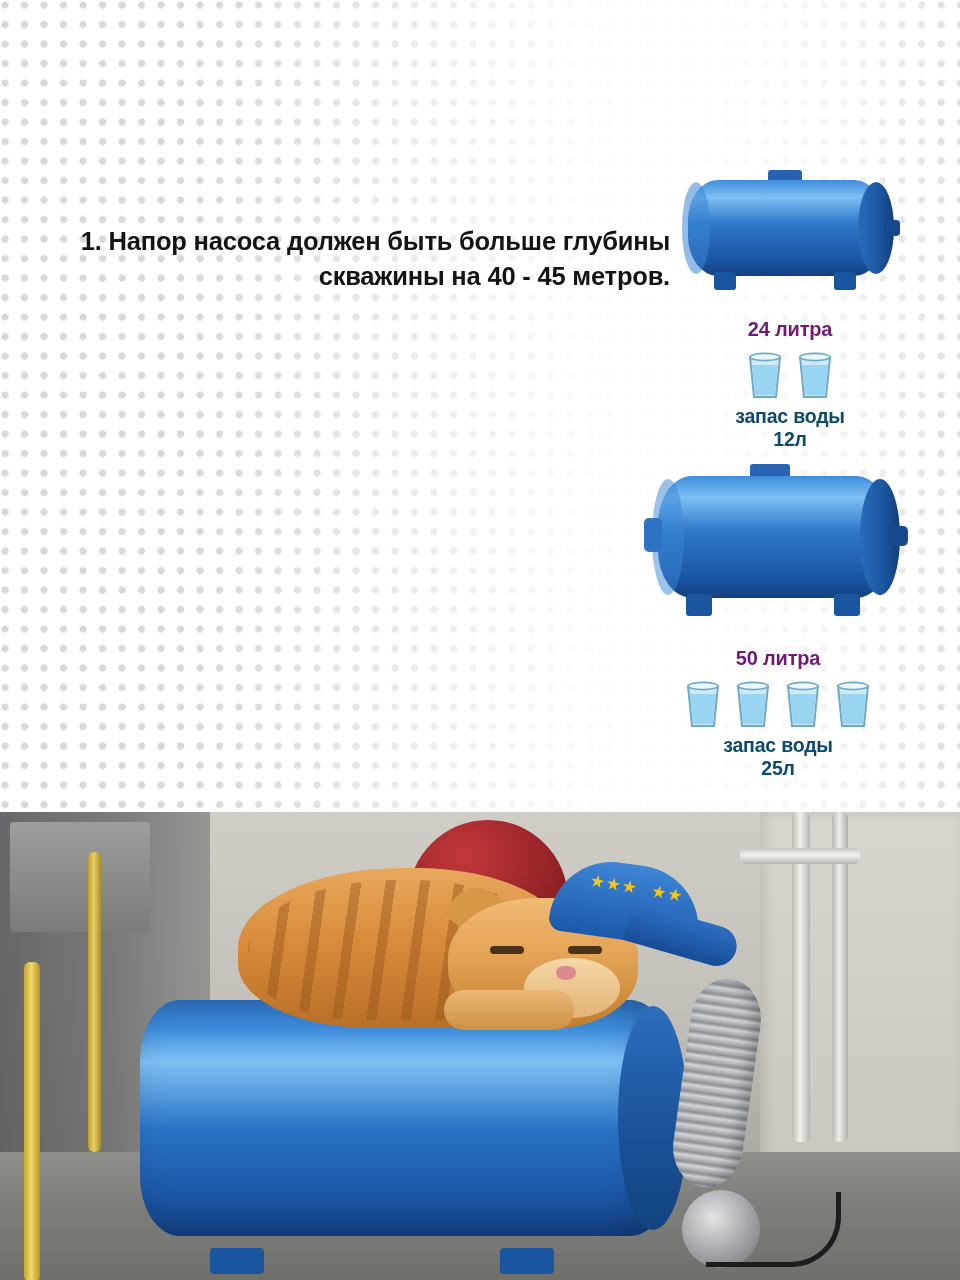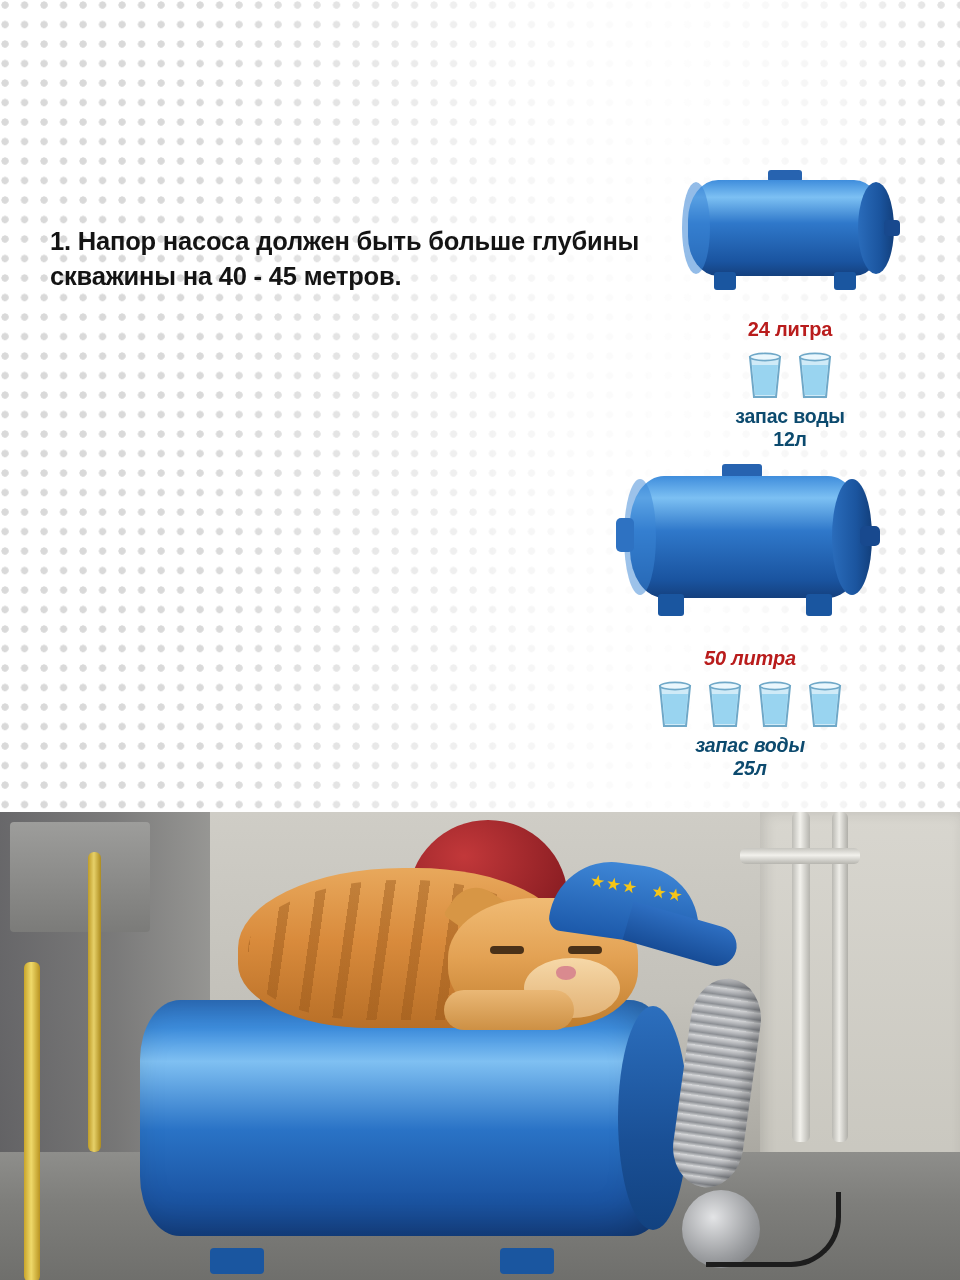--- a/index.html
+++ b/index.html
@@ -53,36 +53,36 @@
 
   
   .tip {
     position: absolute;
     color: #141414;
     font-size: 25.5px;
     font-weight: bold;
     line-height: 1.38;
     letter-spacing: -0.2px;
   }
-  #tip-1 { left: 50px; top: 224px; width: 620px; }
+  #tip-1 { left: 50px; top: 224px; width: 620px; text-align: right; }
   #tip-2 { left: 50px; top: 441px; width: 600px; }
 
   
   .tank-block {
     position: absolute;
     text-align: center;
     width: 300px;
   }
   #tank-block-1 { left: 640px; top: 168px; }
-  #tank-block-2 { left: 600px; top: 462px; font-style: italic; }
+  #tank-block-2 { left: 628px; top: 462px; }
 
   .tank-caption {
     font-size: 20px;
     font-weight: bold;
-    color: #b91c1c;
+    color: #701a75;
     margin-top: 6px;
     letter-spacing: -0.2px;
   }
   .reserve-caption {
     font-size: 19.5px;
     font-weight: bold;
     color: #0c4a6e;
     line-height: 1.2;
     margin-top: 4px;
     letter-spacing: -0.2px;

